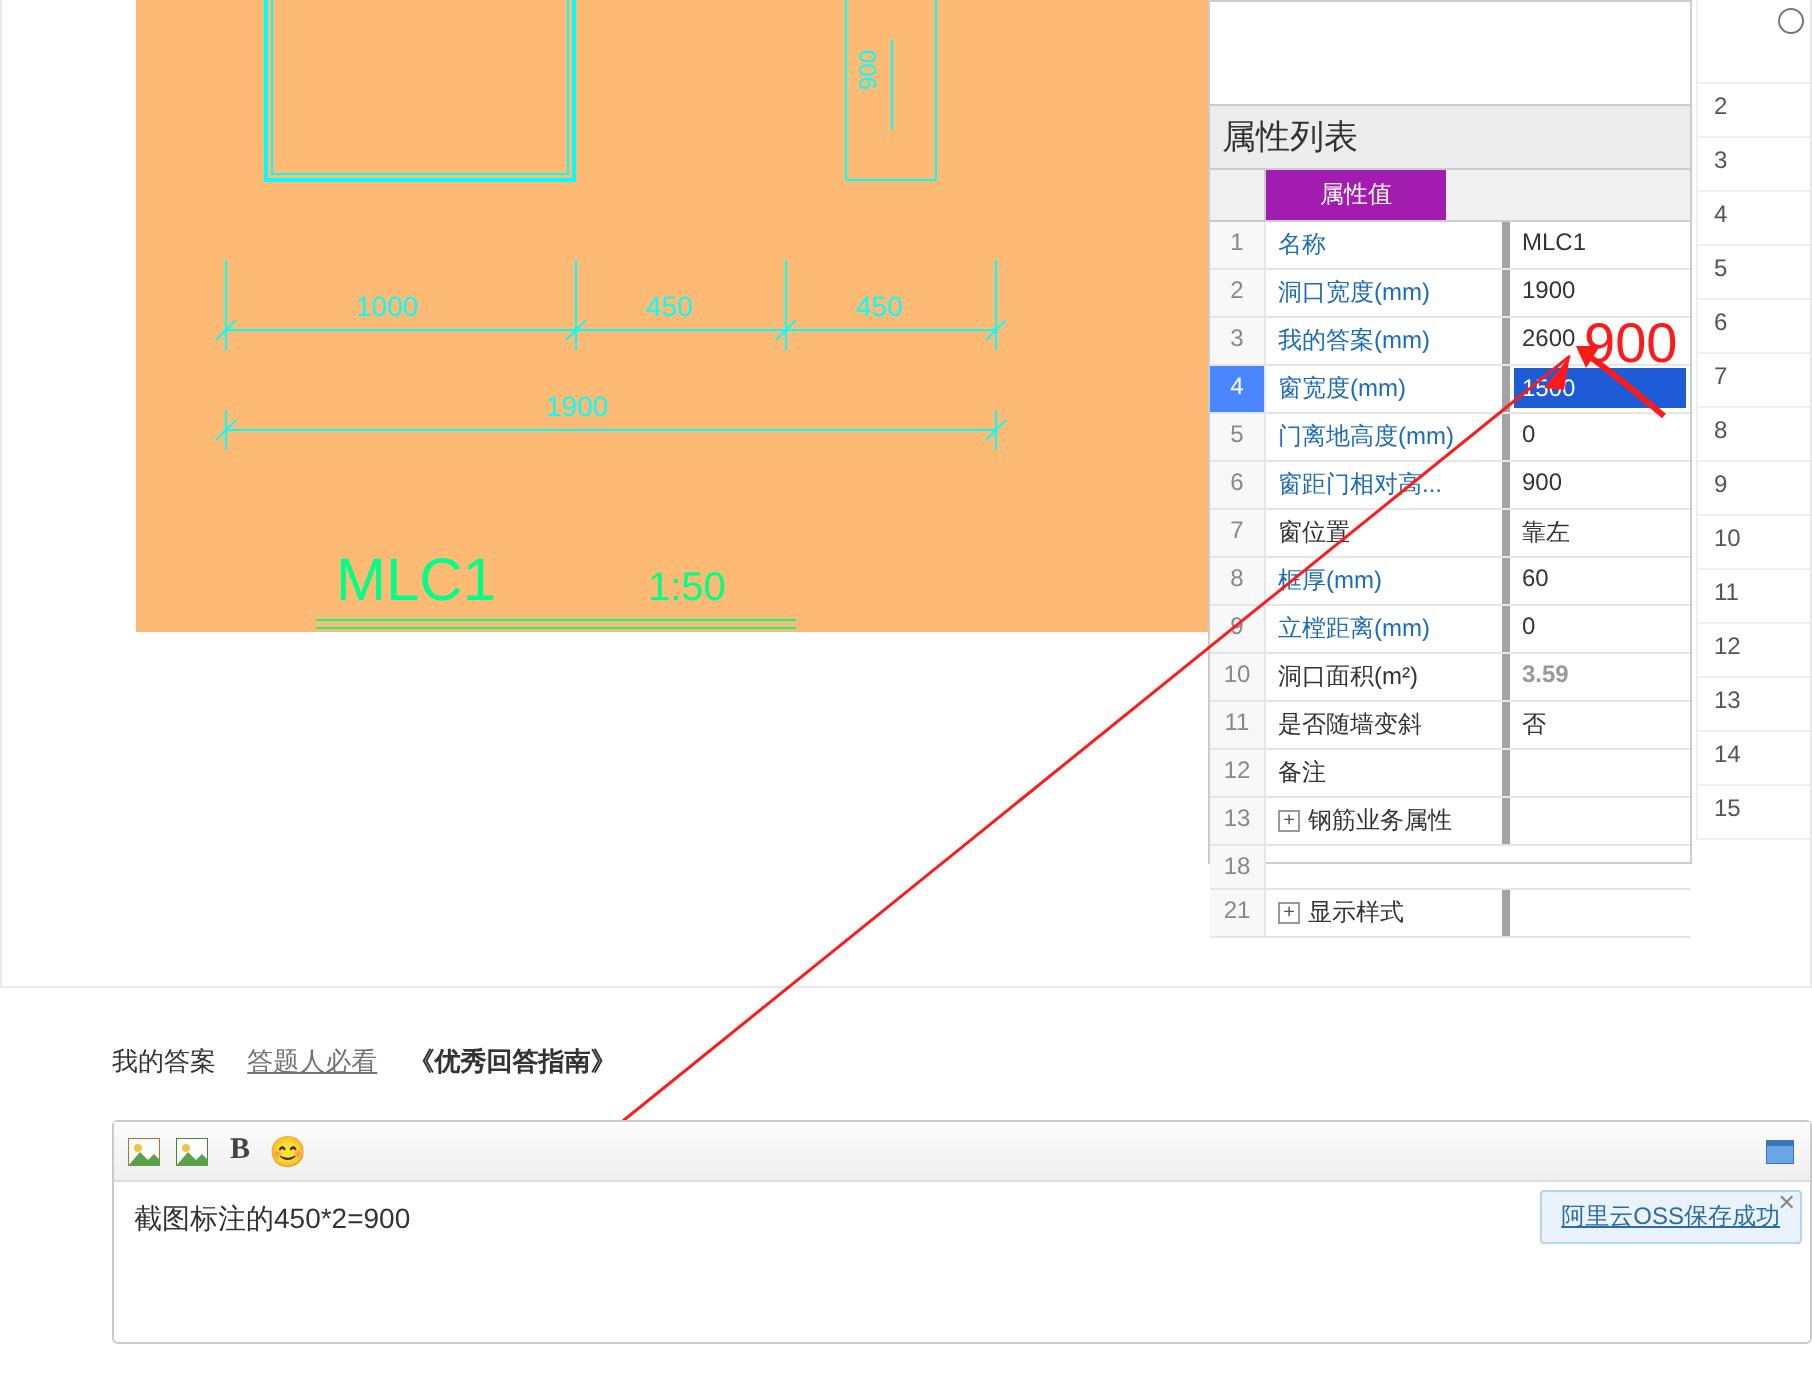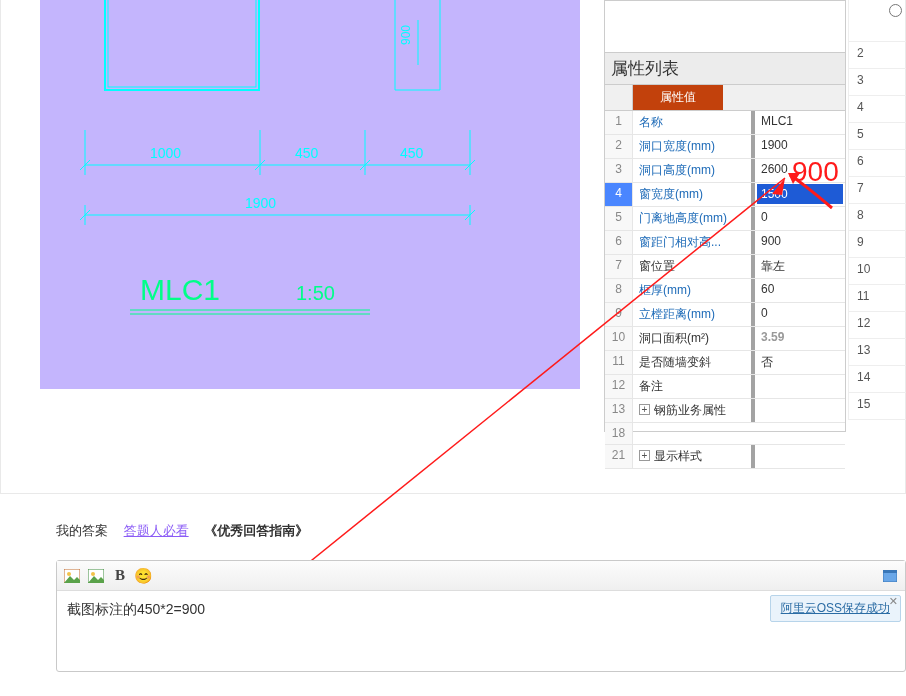--- a/index.html
+++ b/index.html
@@ -1,29 +1,29 @@
 <!DOCTYPE html>
 <html><head>
 <meta charset="utf-8">
 <style>
   * { box-sizing: border-box; margin: 0; padding: 0; }
   body { font-family: "Microsoft YaHei", Arial, sans-serif; font-size: 13px; background: #fff; color: #333; position: relative; width: 906px; height: 696px; overflow: hidden; }
 
   
-  .cad { position: absolute; left: 40px; top: 0; width: 540px; height: 389px; background: #c4b5fd; }
+  .cad { position: absolute; left: 68px; top: 0; width: 540px; height: 316px; background: #fdba74; }
   .cad text { fill: #0ff; font-family: Arial; font-size: 14px; }
 
   
   .prop-panel { position: absolute; left: 604px; top: 0; width: 242px; background: #fff; border: 1px solid #ccc; height: 432px; }
   .prop-blank { height: 52px; border-bottom: 1px solid #ccc; background: #fff; }
   .prop-title { background: #ececec; padding: 4px 6px; font-size: 17px; border-bottom: 1px solid #ccc; }
   .prop-head { display: flex; background: #f0f0f0; font-size: 12px; border-bottom: 1px solid #ccc; }
   .prop-head .hn { width: 28px; border-right: 1px solid #ccc; }
   .prop-head .h1 { flex: 1; text-align: center; padding: 4px 0; border-right: 1px solid #ccc; }
-  .prop-head .h2 { width: 90px; text-align: center; padding: 4px 0; color: #fff; background: #c2410c; }
+  .prop-head .h2 { width: 90px; text-align: center; padding: 4px 0; color: #fff; background: #a21caf; }
   .prop-row { display: flex; border-bottom: 1px solid #e6e6e6; font-size: 12px; align-items: stretch; min-height: 22px; }
   .prop-row .rn { width: 28px; text-align: center; color: #888; border-right: 1px solid #e6e6e6; background: #f8f8f8; padding: 3px 0; }
   .prop-row .rl { flex: 1; padding: 3px 6px; border-right: 4px solid #a3a3a3; color: #1e6bb8; }
   .prop-row .rl.black { color: #333; }
   .prop-row .rv { width: 90px; padding: 3px 6px; color: #333; }
   .prop-row .rv.gray { color: #999; font-weight: bold; }
   .prop-row.selected .rn { background: #4a86ff; color: #fff; }
   .prop-row.selected .rv { padding: 1px 2px; }
   .prop-row.selected input { background: #1e5bd6; color: #fff; border: none; width: 100%; height: 20px; padding: 0 4px; font-size: 12px; }
   .exp { display: inline-block; width: 11px; height: 11px; border: 1px solid #999; line-height: 9px; text-align: center; font-size: 10px; margin-right: 4px; color: #555; vertical-align: 1px; }
@@ -33,21 +33,21 @@
   .numlist .nrow { height: 27px; border-bottom: 1px solid #eee; border-left: 1px solid #eee; }
   .numlist .nrow span { display: inline-block; padding-left: 8px; padding-top: 4px; color: #555; font-size: 12px; }
   .numlist .radio { position: absolute; right: 4px; top: 4px; }
 
   
   .annot { position: absolute; left: 792px; top: 156px; color: #ff1a1a; font-size: 28px; font-family: Arial; }
   .arrow-svg { position: absolute; left: 0; top: 0; width: 906px; height: 696px; pointer-events: none; }
 
   
   .answer-head { position: absolute; left: 56px; top: 522px; font-size: 13px; color: #333; }
-  .answer-head a { color: #8b5cf6; margin-left: 12px; }
+  .answer-head a { color: #737373; margin-left: 12px; }
   .answer-head .guide { color: #333; font-weight: bold; margin-left: 12px; }
 
   .editor { position: absolute; left: 56px; top: 560px; width: 850px; border: 1px solid #c9c9c9; border-radius: 3px; background: #fff; }
   .editor-toolbar { display: flex; align-items: center; height: 30px; background: linear-gradient(#fcfcfc,#efefef); border-bottom: 1px solid #ddd; padding: 0 6px; gap: 6px; }
   .editor-toolbar .tb { width: 18px; height: 18px; display: inline-flex; align-items: center; justify-content: center; cursor: pointer; }
   .editor-toolbar .spacer { flex: 1; }
   .editor-body { padding: 10px 10px 30px 10px; font-size: 14px; color: #333; min-height: 80px; position: relative; }
 
   .toast { position: absolute; right: 4px; top: 4px; background: #eaf3fb; border: 1px solid #b7d4ea; color: #2b6ca4; font-size: 12px; padding: 4px 10px; border-radius: 2px; text-decoration: underline; }
   .toast .x { position: absolute; right: 2px; top: -1px; color: #888; font-size: 11px; cursor: pointer; }
@@ -113,21 +113,21 @@
         <div class="rl">名称</div>
         <div class="rv">MLC1</div>
       </div>
       <div class="prop-row">
         <div class="rn">2</div>
         <div class="rl">洞口宽度(mm)</div>
         <div class="rv">1900</div>
       </div>
       <div class="prop-row">
         <div class="rn">3</div>
-        <div class="rl">洞口高度(mm)</div>
+        <div class="rl">我的答案(mm)</div>
         <div class="rv">2600</div>
       </div>
       <div class="prop-row selected">
         <div class="rn">4</div>
         <div class="rl">窗宽度(mm)</div>
         <div class="rv"><input value="1500" style=""></div>
       </div>
       <div class="prop-row">
         <div class="rn">5</div>
         <div class="rl">门离地高度(mm)</div>

